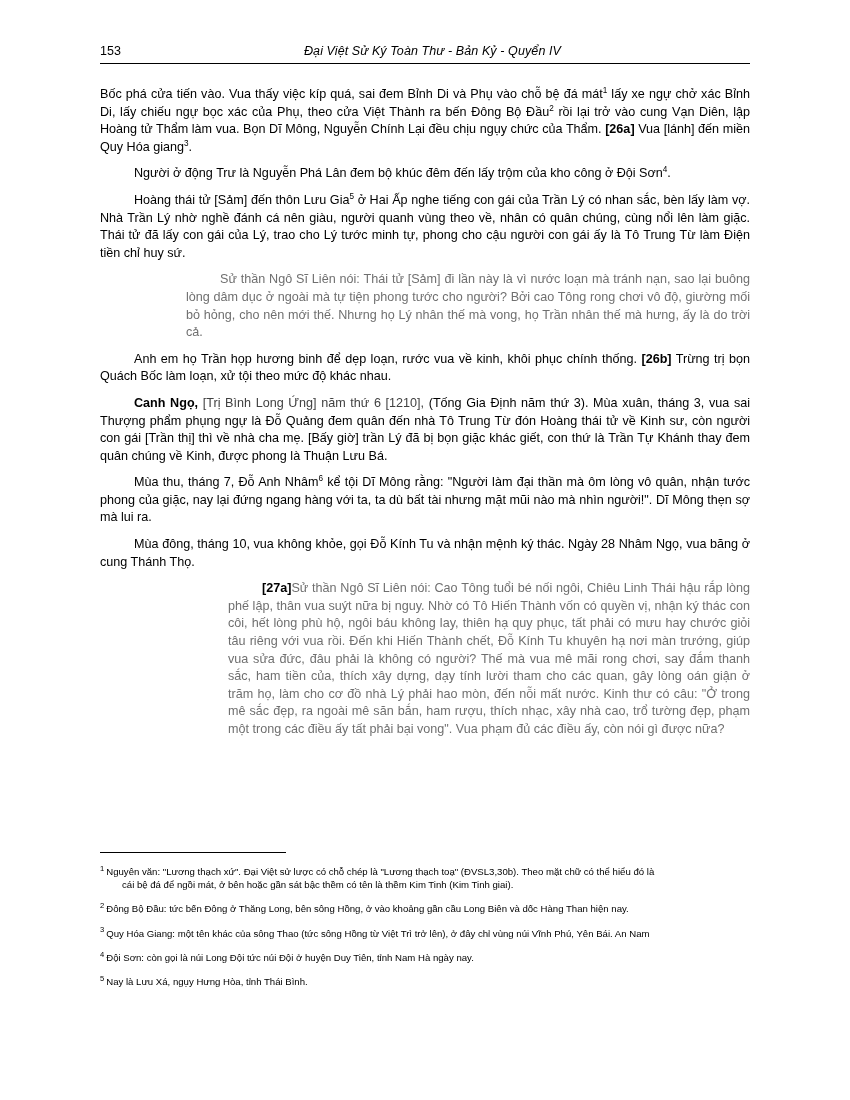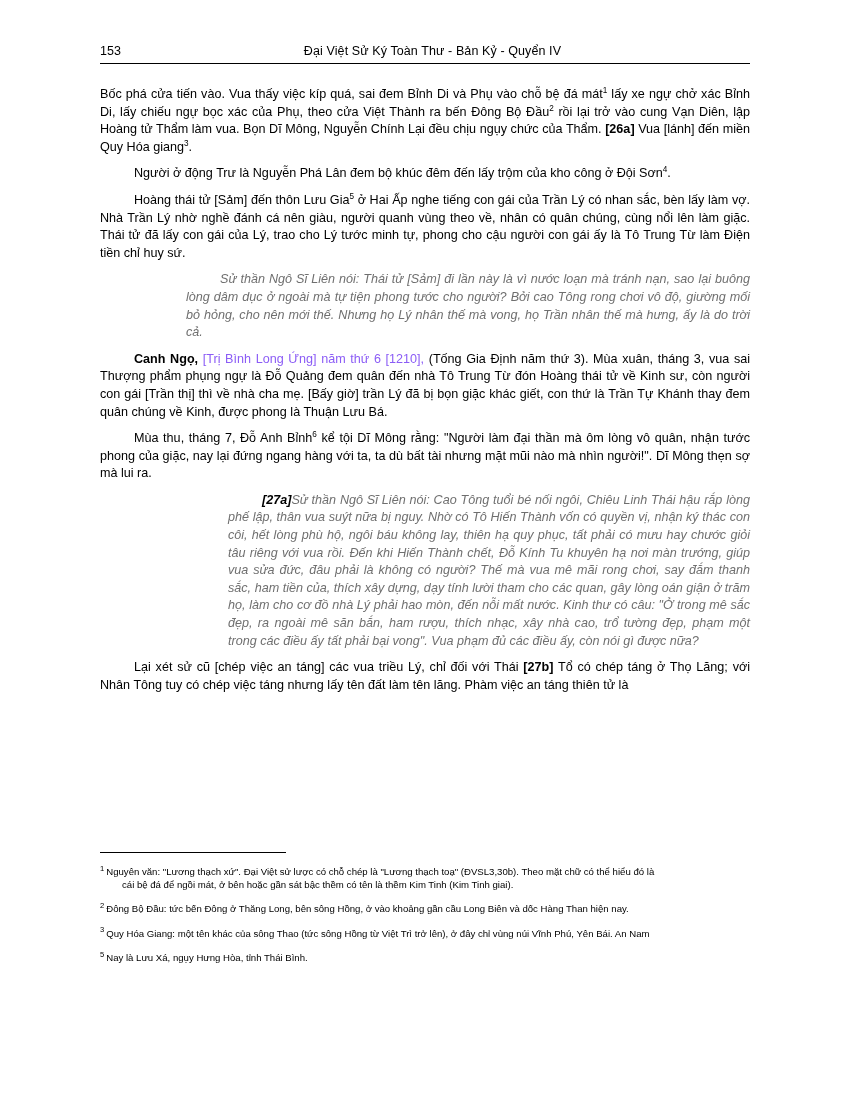--- a/index.html
+++ b/index.html
@@ -29,20 +29,21 @@
     font-size: 12.5px;
     padding-bottom: 5px;
   }
   .header .page-number {
     width: 60px;
     font-size: 12.5px;
   }
   .header .header-title {
     flex: 1;
     text-align: center;
+    font-style: italic;
     font-size: 12.5px;
     letter-spacing: 0.1px;
     padding-right: 45px;
   }
   .header-rule {
     border-bottom: 1.6px solid #000;
     margin-top: 0px;
     margin-bottom: 22px;
   }
   
@@ -57,27 +58,26 @@
   }
   p.para.noindent {
     text-indent: 0;
   }
   p.quote {
     margin: 0 0 9px 0;
     color: #6f6f6f;
     padding-left: 86px;
     text-indent: 34px;
     text-align: justify;
-    font-style: italic;
   }
   p.quote.deep {
     padding-left: 128px;
   }
   .bold { font-weight: bold; }
-  .gray { color: #8b5cf6; }
+  .gray { color: #404040; }
   sup {
     font-size: 8.2px;
     vertical-align: super;
     line-height: 0;
   }
   
   .footnotes {
     position: absolute;
     left: 100px;
     right: 100px;
@@ -122,40 +122,42 @@
   <div class="body-text">
 
     <p class="para noindent"><span>Bốc phá cửa tiến vào. Vua thấy việc kíp quá, sai đem Bỉnh Di và Phụ vào chỗ bệ đá mát</span><sup>1</sup><span> lấy xe ngự chở xác Bỉnh Di, lấy chiếu ngự bọc xác của Phụ, theo cửa Việt Thành ra bến Đông Bộ Đầu</span><sup>2</sup><span> rồi lại trở vào cung Vạn Diên, lập Hoàng tử Thẩm làm vua. Bọn Dĩ Mông, Nguyễn Chính Lại đều chịu ngụy chức của Thẩm. </span><span class="bold">[26a]</span><span> Vua [lánh] đến miền Quy Hóa giang</span><sup>3</sup><span>.</span></p>
 
     <p class="para"><span>Người ở động Trư là Nguyễn Phá Lân đem bộ khúc đêm đến lấy trộm của kho công ở Đội Sơn</span><sup>4</sup><span>.</span></p>
 
     <p class="para"><span>Hoàng thái tử [Sảm] đến thôn Lưu Gia</span><sup>5</sup><span> ở Hai Ấp nghe tiếng con gái của Trần Lý có nhan sắc, bèn lấy làm vợ. Nhà Trần Lý nhờ nghề đánh cá nên giàu, người quanh vùng theo về, nhân có quân chúng, cùng nổi lên làm giặc. Thái tử đã lấy con gái của Lý, trao cho Lý tước minh tự, phong cho cậu người con gái ấy là Tô Trung Từ làm Điện tiền chỉ huy sứ.</span></p>
 
     <p class="quote">Sử thần Ngô Sĩ Liên nói: Thái tử [Sảm] đi lần này là vì nước loạn mà tránh nạn, sao lại buông lòng dâm dục ở ngoài mà tự tiện phong tước cho người? Bởi cao Tông rong chơi vô độ, giường mối bỏ hỏng, cho nên mới thế. Nhưng họ Lý nhân thế mà vong, họ Trần nhân thế mà hưng, ấy là do trời cả.</p>
 
+    <p class="para"><span>Anh em họ Trần họp hương binh để dẹp loạn, rước vua về kinh, khôi phục chính thống. </span><span class="bold">[26b]</span><span> Trừng trị bọn Quách Bốc làm loạn, xử tội theo mức độ khác nhau.</span></p>
 
     <p class="para"><span class="bold">Canh Ngọ,</span><span class="gray"> [Trị Bình Long Ứng] năm thứ 6 [1210],</span><span> (Tống Gia Định năm thứ 3). Mùa xuân, tháng 3, vua sai Thượng phẩm phụng ngự là Đỗ Quảng đem quân đến nhà Tô Trung Từ đón Hoàng thái tử về Kinh sư, còn người con gái [Trần thị] thì về nhà cha mẹ. [Bấy giờ] trần Lý đã bị bọn giặc khác giết, con thứ là Trần Tự Khánh thay đem quân chúng về Kinh, được phong là Thuận Lưu Bá.</span></p>
 
-    <p class="para"><span>Mùa thu, tháng 7, Đỗ Anh Bỉnh</span><sup>6</sup><span> kể tội Dĩ Mông rằng: "Người làm đại thần mà ôm lòng vô quân, nhận tước phong của giặc, nay lại đứng ngang hàng với ta, ta dù bất tài nhưng mặt mũi nào mà nhìn người!". Dĩ Mông thẹn sợ mà lui ra.</span></p>
+    <p class="para"><span>Mùa thu, tháng 7, Đỗ Anh Nhâm</span><sup>6</sup><span> kể tội Dĩ Mông rằng: "Người làm đại thần mà ôm lòng vô quân, nhận tước phong của giặc, nay lại đứng ngang hàng với ta, ta dù bất tài nhưng mặt mũi nào mà nhìn người!". Dĩ Mông thẹn sợ mà lui ra.</span></p>
 
 
+    <p class="para">Mùa đông, tháng 10, vua không khỏe, gọi Đỗ Kính Tu và nhận mệnh ký thác. Ngày 28 Nhâm Ngọ, vua băng ở cung Thánh Thọ.</p>
 
     <p class="quote deep"><span class="bold" style="color:#000">[27a]</span><span>Sử thần Ngô Sĩ Liên nói: Cao Tông tuổi bé nối ngôi, Chiêu Linh Thái hậu rắp lòng phế lập, thân vua suýt nữa bị nguy. Nhờ có Tô Hiến Thành vốn có quyền vị, nhận ký thác con côi, hết lòng phù hộ, ngôi báu không lay, thiên hạ quy phục, tất phải có mưu hay chước giỏi tâu riêng với vua rồi. Đến khi Hiến Thành chết, Đỗ Kính Tu khuyên hạ nơi màn trướng, giúp vua sửa đức, đâu phải là không có người? Thế mà vua mê mãi rong chơi, say đắm thanh sắc, ham tiền của, thích xây dựng, dạy tính lười tham cho các quan, gây lòng oán giận ở trăm họ, làm cho cơ đồ nhà Lý phải hao mòn, đến nỗi mất nước. Kinh thư có câu: "Ở trong mê sắc đẹp, ra ngoài mê săn bắn, ham rượu, thích nhạc, xây nhà cao, trổ tường đẹp, phạm một trong các điều ấy tất phải bại vong". Vua phạm đủ các điều ấy, còn nói gì được nữa?</span></p>
 
-    <p class="para"><span>Lại xét sử cũ [chép việc an táng] các vua triều Lý, chỉ đối với Thái </span><span class="bold">[27b]</span><span> Tổ có chép táng ở Thọ Lăng; với Nhân Tông tuy có chép việc táng nhưng lấy tên đất làm tên lăng. Phàm việc an táng thiên tử là</span></p>
 
   </div>
 
   <div class="footnotes">
     <div class="footnote-rule"></div>
 
     <div class="footnote"><span class="fn-num">1</span><span>Nguyên văn: "Lương thạch xứ". Đại Việt sử lược có chỗ chép là "Lương thạch toạ" (ĐVSL3,30b). Theo mặt chữ có thể hiểu đó là</span><span class="cont">cái bệ đá để ngồi mát, ở bên hoặc gần sát bậc thềm có tên là thềm Kim Tinh (Kim Tinh giai).</span></div>
 
     <div class="footnote"><span class="fn-num">2</span><span>Đông Bộ Đầu: tức bến Đông ở Thăng Long, bên sông Hồng, ở vào khoảng gần cầu Long Biên và dốc Hàng Than hiện nay.</span></div>
 
     <div class="footnote"><span class="fn-num">3</span><span>Quy Hóa Giang: một tên khác của sông Thao (tức sông Hồng từ Việt Trì trở lên), ở đây chỉ vùng núi Vĩnh Phú, Yên Bái. An Nam</span></div>
 
+    <div class="footnote"><span class="fn-num">4</span><span>Đội Sơn: còn gọi là núi Long Đội tức núi Đội ở huyện Duy Tiên, tỉnh Nam Hà ngày nay.</span></div>
 
     <div class="footnote"><span class="fn-num">5</span><span>Nay là Lưu Xá, ngụy Hưng Hòa, tỉnh Thái Bình.</span></div>
 
   </div>
 
 </div>
 
 </body></html>

